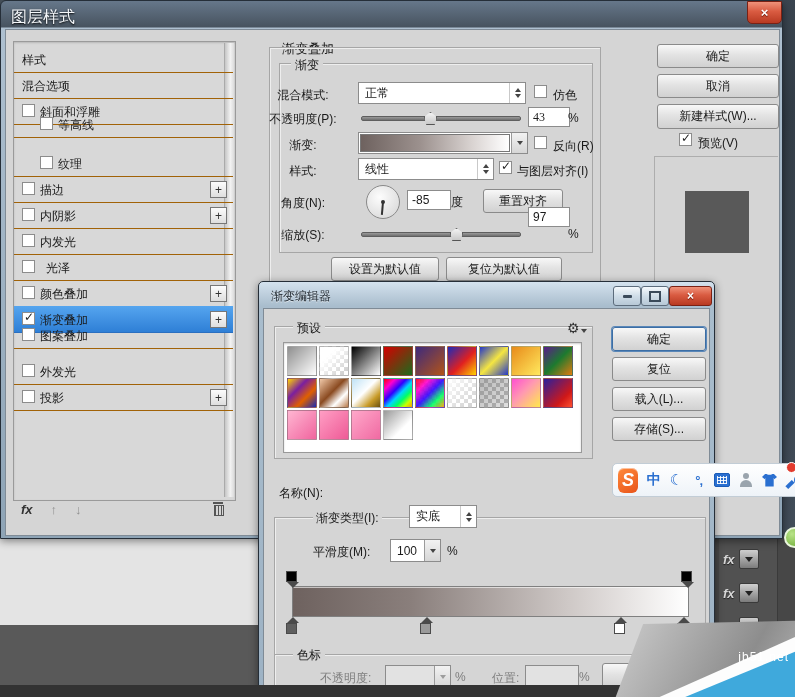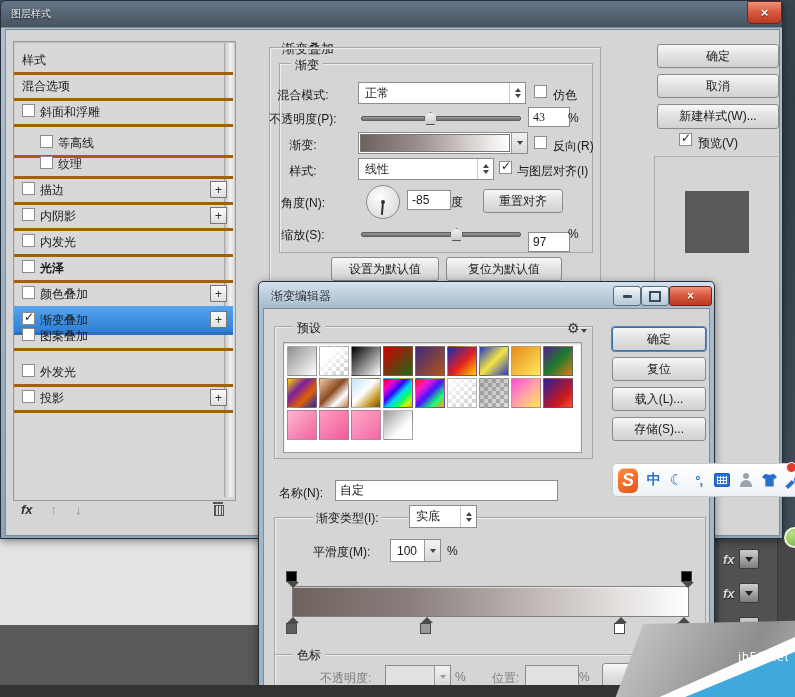--- a/index.html
+++ b/index.html
@@ -4,21 +4,21 @@
 <style>
   html,body{margin:0;padding:0;background:#222;}
   .stage{position:relative;width:795px;height:697px;overflow:hidden;
     font-family:"Liberation Sans","DejaVu Sans",sans-serif;font-size:12px;color:#1a1a1a;
     background:linear-gradient(115deg,#49545f,#39434e 30%,#546170 55%,#333d47 75%,#475360);}
   .abs{position:absolute;}
   
   .win-frame{position:absolute;border:1px solid #252e38;box-shadow:0 2px 8px rgba(0,0,0,.45);}
   .main-frame{left:0;top:0;width:781px;height:537px;border-radius:6px 6px 0 0;
     background:linear-gradient(180deg,#66778a 0px,#47535f 26px,#aec0d0 27px,#8ea4b6 100%);z-index:10;}
-  .main-title{position:absolute;left:10px;top:6px;color:#f4f7fa;text-shadow:0 1px 2px #000;font-size:10px;}
+  .main-title{position:absolute;left:10px;top:6px;color:#f4f7fa;text-shadow:0 1px 2px #000;font-size:16px;}
   .main-body{position:absolute;left:4px;top:28px;width:773px;height:505px;background:#d5d5d5;border:1px solid #7f8b96;}
   .close-red{position:absolute;display:flex;align-items:center;justify-content:center;
     background:linear-gradient(180deg,#f0927a,#d95b41 45%,#b83a22);border:1px solid #7a2114;border-radius:0 0 5px 5px;
     color:#fff;font-weight:bold;text-shadow:0 1px 1px #6b1608;}
   .ge-frame{left:258px;top:281px;width:455px;height:420px;border-radius:5px 5px 0 0;
     background:linear-gradient(180deg,#d4e2ee 0px,#a9bdcd 24px,#9db2c4 100%);z-index:20;}
   .ge-title{position:absolute;left:12px;top:6px;color:#202830;font-size:12px;text-shadow:0 1px 0 rgba(255,255,255,.6);}
   .ge-body{position:absolute;left:4px;top:26px;width:445px;height:392px;background:#d5d5d5;border:1px solid #7f8b96;}
   .glass-btn{position:absolute;background:linear-gradient(180deg,#f5f9fc,#cfdde8 50%,#b7c8d6);
     border:1px solid #5c6c7c;border-radius:3px;display:flex;align-items:center;justify-content:center;}
@@ -39,21 +39,21 @@
   .cb.on::after{content:"✓";position:absolute;left:1px;top:-3px;font-size:12px;font-weight:bold;color:#222;}
   .lbl{position:absolute;white-space:nowrap;}
   .lbl.r{text-align:center;}
   .dim{color:#7e7e7e;}
   .field{position:absolute;background:#fff;border:1px solid #8c8c8c;font-size:12px;padding:0 4px;display:flex;align-items:center;}
   .slider-track{position:absolute;height:3px;background:linear-gradient(#9a9a9a,#6f6f6f);border:1px solid #5f5f5f;border-radius:2px;}
   .slider-thumb{position:absolute;width:11px;height:11px;background:linear-gradient(#f2f2f2,#c9c9c9);
     border:1px solid #555;clip-path:polygon(50% 0,100% 38%,82% 100%,18% 100%,0 38%);}
   
   .styles-list{position:absolute;left:12px;top:40px;width:221px;height:458px;background:#d8d8d8;border:1px solid #9a9a9a;box-shadow:inset 0 1px 2px rgba(0,0,0,.15);}
-  .sb-row{position:absolute;left:0;width:219px;height:26px;border-bottom:3px solid #a16207;}
+  .sb-row{position:absolute;left:0;width:219px;height:26px;border-bottom:1px solid #a16207;}
   .sb-row.sel{background:linear-gradient(180deg,#55a5ef,#2e7fd6);border-bottom-color:#2a6fc0;}
   .sb-label{position:absolute;top:6px;font-size:12px;}
   .sb-cb{top:6px;}
   .plus-btn{position:absolute;right:6px;top:5px;width:15px;height:15px;background:linear-gradient(#fcfcfc,#dedede);
     border:1px solid #777;display:flex;align-items:center;justify-content:center;font-size:12px;color:#333;line-height:1;}
   .scroll-strip{position:absolute;right:1px;top:1px;width:9px;height:454px;background:linear-gradient(90deg,#c6c6c6,#f2f2f2 60%,#dcdcdc);border-left:1px solid #aaa;}
   .list-footer{position:absolute;left:12px;top:498px;width:221px;height:20px;display:flex;align-items:center;gap:18px;padding-left:8px;box-sizing:border-box;}
   .fx-txt{font-style:italic;font-weight:bold;font-size:13px;color:#333;}
   .arrow-ic{font-size:13px;color:#8f8f8f;font-weight:bold;}
   .trash{position:absolute;right:10px;top:3px;width:12px;height:13px;}
@@ -160,21 +160,21 @@
     <div class="sb-row" style="top: 4px;">
           <span class="sb-label" style="left: 8px;">样式</span>
         </div>
         <div class="sb-row" style="top: 30px;">
           <span class="sb-label" style="left: 8px;">混合选项</span>
         </div>
         <div class="sb-row" style="top: 56px;">
           <span class="cb sb-cb" style="left: 8px;"></span>
           <span class="sb-label" style="left: 26px;">斜面和浮雕</span>
         </div>
-        <div class="sb-row" style="top: 87px;">
+        <div class="sb-row" style="top: 69px;">
           <span class="cb sb-cb" style="left: 26px;"></span>
           <span class="sb-label" style="left: 44px;">等高线</span>
         </div>
         <div class="sb-row" style="top: 108px;">
           <span class="cb sb-cb" style="left: 26px;"></span>
           <span class="sb-label" style="left: 44px;">纹理</span>
         </div>
         <div class="sb-row" style="top: 134px;">
           <span class="cb sb-cb" style="left: 8px;"></span>
           <span class="sb-label" style="left: 26px;">描边</span>
@@ -184,21 +184,21 @@
           <span class="cb sb-cb" style="left: 8px;"></span>
           <span class="sb-label" style="left: 26px;">内阴影</span>
           <span class="plus-btn">+</span>
         </div>
         <div class="sb-row" style="top: 186px;">
           <span class="cb sb-cb" style="left: 8px;"></span>
           <span class="sb-label" style="left: 26px;">内发光</span>
         </div>
         <div class="sb-row" style="top: 212px;">
           <span class="cb sb-cb" style="left: 8px;"></span>
-          <span class="sb-label" style="left: 26px; font-weight: bold;">光泽</span>
+          <span class="sb-label" style="left: 32px;">光泽</span>
         </div>
         <div class="sb-row" style="top: 238px;">
           <span class="cb sb-cb" style="left: 8px;"></span>
           <span class="sb-label" style="left: 26px;">颜色叠加</span>
           <span class="plus-btn">+</span>
         </div>
         <div class="sb-row sel" style="top: 264px;">
           <span class="cb sb-cb on" style="left: 8px;"></span>
           <span class="sb-label" style="left: 26px;">渐变叠加</span>
           <span class="plus-btn">+</span>
@@ -272,21 +272,21 @@
         <span class="c"></span>
         <span class="n"></span>
       </div>
     <div class="field" style="left:406px;top:189px;width:34px;height:18px;">-85</div>
     <div class="lbl" style="left:450px;top:193px;">度</div>
     <div class="btn" style="position:absolute;left:482px;top:188px;width:78px;height:22px;">重置对齐</div>
 
     <div class="lbl r" style="left:252px;top:226px;width:100px;">缩放(S):</div>
     <div class="slider-track" style="left:360px;top:231px;width:158px;"></div>
     <div class="slider-thumb" style="left:449px;top:227px;"></div>
-    <div class="field" style="left:527px;top:231px;width:32px;height:18px;">97</div>
+    <div class="field" style="left:527px;top:206px;width:32px;height:18px;">97</div>
     <div class="lbl" style="left:567px;top:226px;">%</div>
 
     <div class="btn" style="position:absolute;left:445px;top:256px;width:114px;height:22px;">复位为默认值</div>
     <div class="btn" style="position:absolute;left:330px;top:256px;width:106px;height:22px;">设置为默认值</div>
 
     <div class="btn" style="position:absolute;left:656px;top:43px;width:120px;height:22px;">确定</div>
     <div class="btn" style="position:absolute;left:656px;top:73px;width:120px;height:22px;">取消</div>
     <div class="btn" style="position:absolute;left:656px;top:103px;width:120px;height:23px;">新建样式(W)...</div>
     <span class="cb on" style="left:678px;top:132px;"></span>
     <div class="lbl" style="left:697px;top:134px;">预览(V)</div>
@@ -333,21 +333,20 @@
           <div class="swatch" style="background: linear-gradient(135deg, rgb(255, 168, 202), rgb(240, 106, 162));"></div>
           <div class="swatch" style="background: linear-gradient(135deg, rgb(154, 154, 154), rgb(255, 255, 255) 65%);"></div>
         </div>
 
       <div class="btn focused" style="position:absolute;left:348px;top:18px;width:92px;height:22px;">确定</div>
       <div class="btn" style="position:absolute;left:348px;top:48px;width:92px;height:22px;">复位</div>
       <div class="btn" style="position:absolute;left:348px;top:78px;width:92px;height:22px;">载入(L)...</div>
       <div class="btn" style="position:absolute;left:348px;top:108px;width:92px;height:22px;">存储(S)...</div>
 
       <div class="lbl" style="left:15px;top:176px;">名称(N):</div>
-      <div class="field" style="left:71px;top:171px;width:213px;height:19px;">自定</div>
 
       <div class="groupbox" style="left:10px;top:208px;width:430px;height:210px;border-bottom:none;"></div>
       <div class="lbl" style="left:49px;top:201px;background:#d5d5d5;padding:0 3px;">渐变类型(I):</div>
       <div class="combo" style="left:145px;top:196px;width:66px;height:21px;">
         <span class="cl">实底</span>
         <span class="updown">
             <i class="tri-u"></i>
             <i class="tri-d"></i>
           </span>
       </div>

